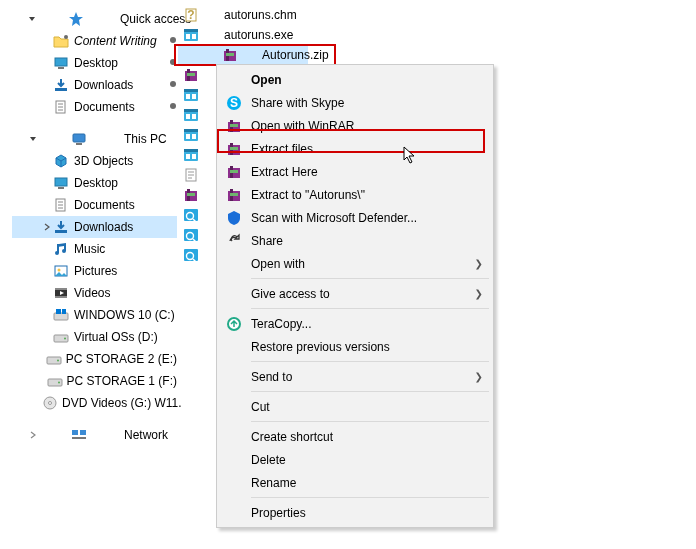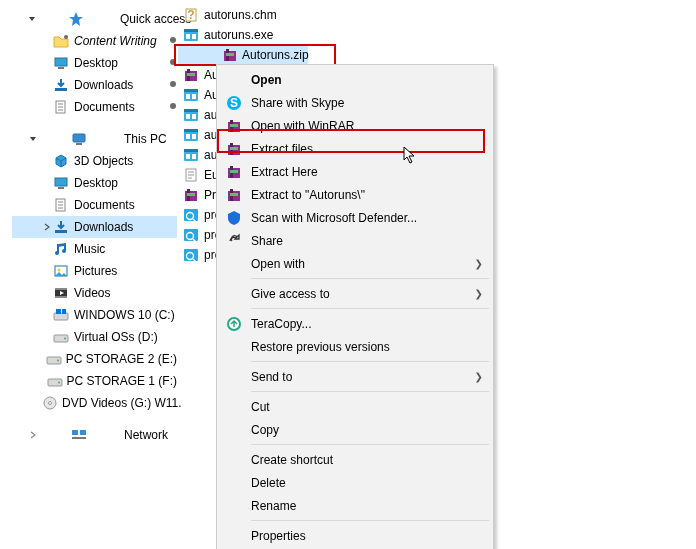--- a/index.html
+++ b/index.html
@@ -14,21 +14,21 @@
 .tree-node .chev { width: 10px; display: inline-flex; justify-content: center; color: #6b6b6b; }
 .tree-node .chev.open { color: #404040; }
 .tree-node .ic { width: 18px; display: inline-flex; justify-content: center; margin-right: 4px; }
 .tree-node .lbl { white-space: nowrap; }
 
 
 .nav { position: absolute; left: 178px; top: 5px; }
 .nav-item { display: flex; align-items: center; height: 20px; padding: 0 4px; position: relative; }
 .nav-item.sel { background: #cce8ff; width: 130px; padding-left: 44px; }
 .nav-item .ic { width: 18px; display: inline-flex; justify-content: center; margin-right: 4px; }
-.nav-item .lbl { white-space: nowrap; }
+.nav-item .lbl { white-space: nowrap; margin-left: 20px; }
 .box1 { position: absolute; left: 174px; top: 44px; width: 162px; height: 22px; border: 2px solid #d00000; pointer-events: none; z-index: 5; }
 .box2 { position: absolute; left: 217px; top: 129px; width: 268px; height: 24px; border: 2px solid #d00000; pointer-events: none; z-index: 30; }
 
 
 .ctx { position: absolute; left: 216px; top: 64px; width: 278px; background: #f2f2f2; border: 1px solid #cccccc; box-shadow: 3px 3px 3px rgba(0,0,0,0.2); padding: 3px 2px; z-index: 20; }
 .ctx-item { display: flex; align-items: center; height: 23px; padding: 0 8px 0 4px; cursor: default; }
 .ctx-item .ic { width: 22px; display: inline-flex; justify-content: center; margin-right: 6px; }
 .ctx-item .lbl { flex: 1; white-space: nowrap; }
 .ctx-item .arr { color: #555; font-size: 10px; }
 .ctx-item.bold .lbl { font-weight: 600; }
@@ -521,24 +521,20 @@
   <div class="ctx-item">
       <span class="ic"></span>
       <span class="lbl">Send to</span>
       <span class="arr">❯</span>
     </div>
   <div class="ctx-sep"></div>
   <div class="ctx-item">
       <span class="ic"></span>
       <span class="lbl">Cut</span>
     </div>
-  <div class="ctx-item">
-      <span class="ic"></span>
-      <span class="lbl">Copy</span>
-    </div>
   <div class="ctx-sep"></div>
   <div class="ctx-item">
       <span class="ic"></span>
       <span class="lbl">Create shortcut</span>
     </div>
   <div class="ctx-item">
       <span class="ic"></span>
       <span class="lbl">Delete</span>
     </div>
   <div class="ctx-item">

